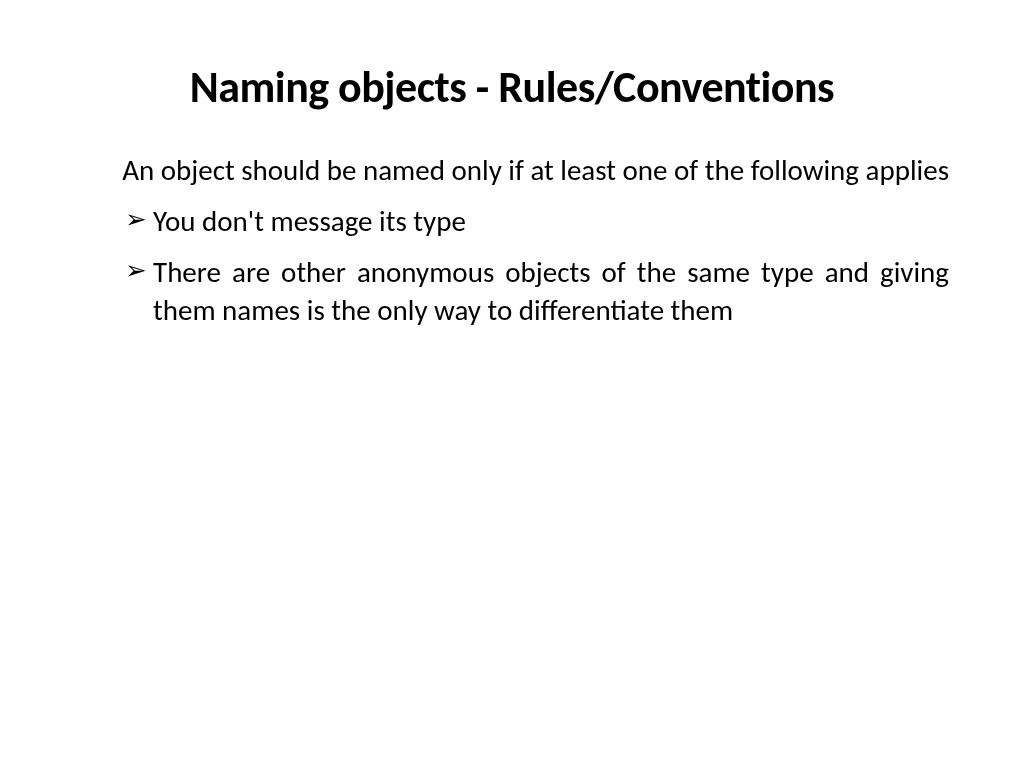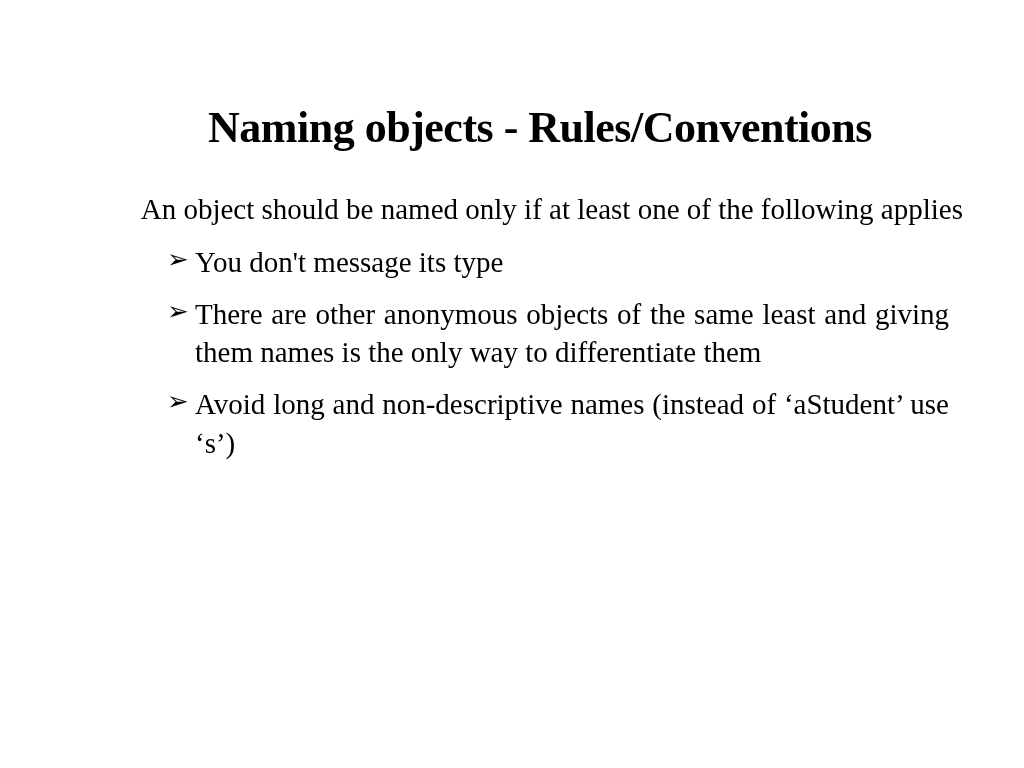--- a/index.html
+++ b/index.html
@@ -1,19 +1,18 @@
 <!DOCTYPE html>
 <html><head>
   <meta charset="utf-8">
   <style>
     * {
-      margin: 14px;
+      margin: 0;
       padding: 0;
       box-sizing: border-box;
-      font-family: Liberation Serif, serif;
     }
     body {
       width: 1024px;
       height: 768px;
       background: #ffffff;
       font-family: Calibri, "Segoe UI", Arial, sans-serif;
       color: #000000;
       padding: 60px 75px 60px 75px;
       overflow: hidden;
     }
@@ -53,15 +52,14 @@
   </style>
 </head>
 <body>
 
 <h1 class="slide-title">Naming objects - Rules/Conventions</h1>
 
 <p class="intro-text">An object should be named only if at least one of the following applies</p>
 
 <ul class="bullet-list">
   <li class="bullet-item">You don't message its type</li>
-  <li class="bullet-item">There are other anonymous objects of the same least and giving them names is the only way to differentiate them</li>
-  <li class="bullet-item">Avoid long and non-descriptive names (instead of ‘aStudent’  use ‘s’)</li>
+  <li class="bullet-item">There are other anonymous objects of the same type and giving them names is the only way to differentiate them</li>
 </ul>
 
 </body></html>

